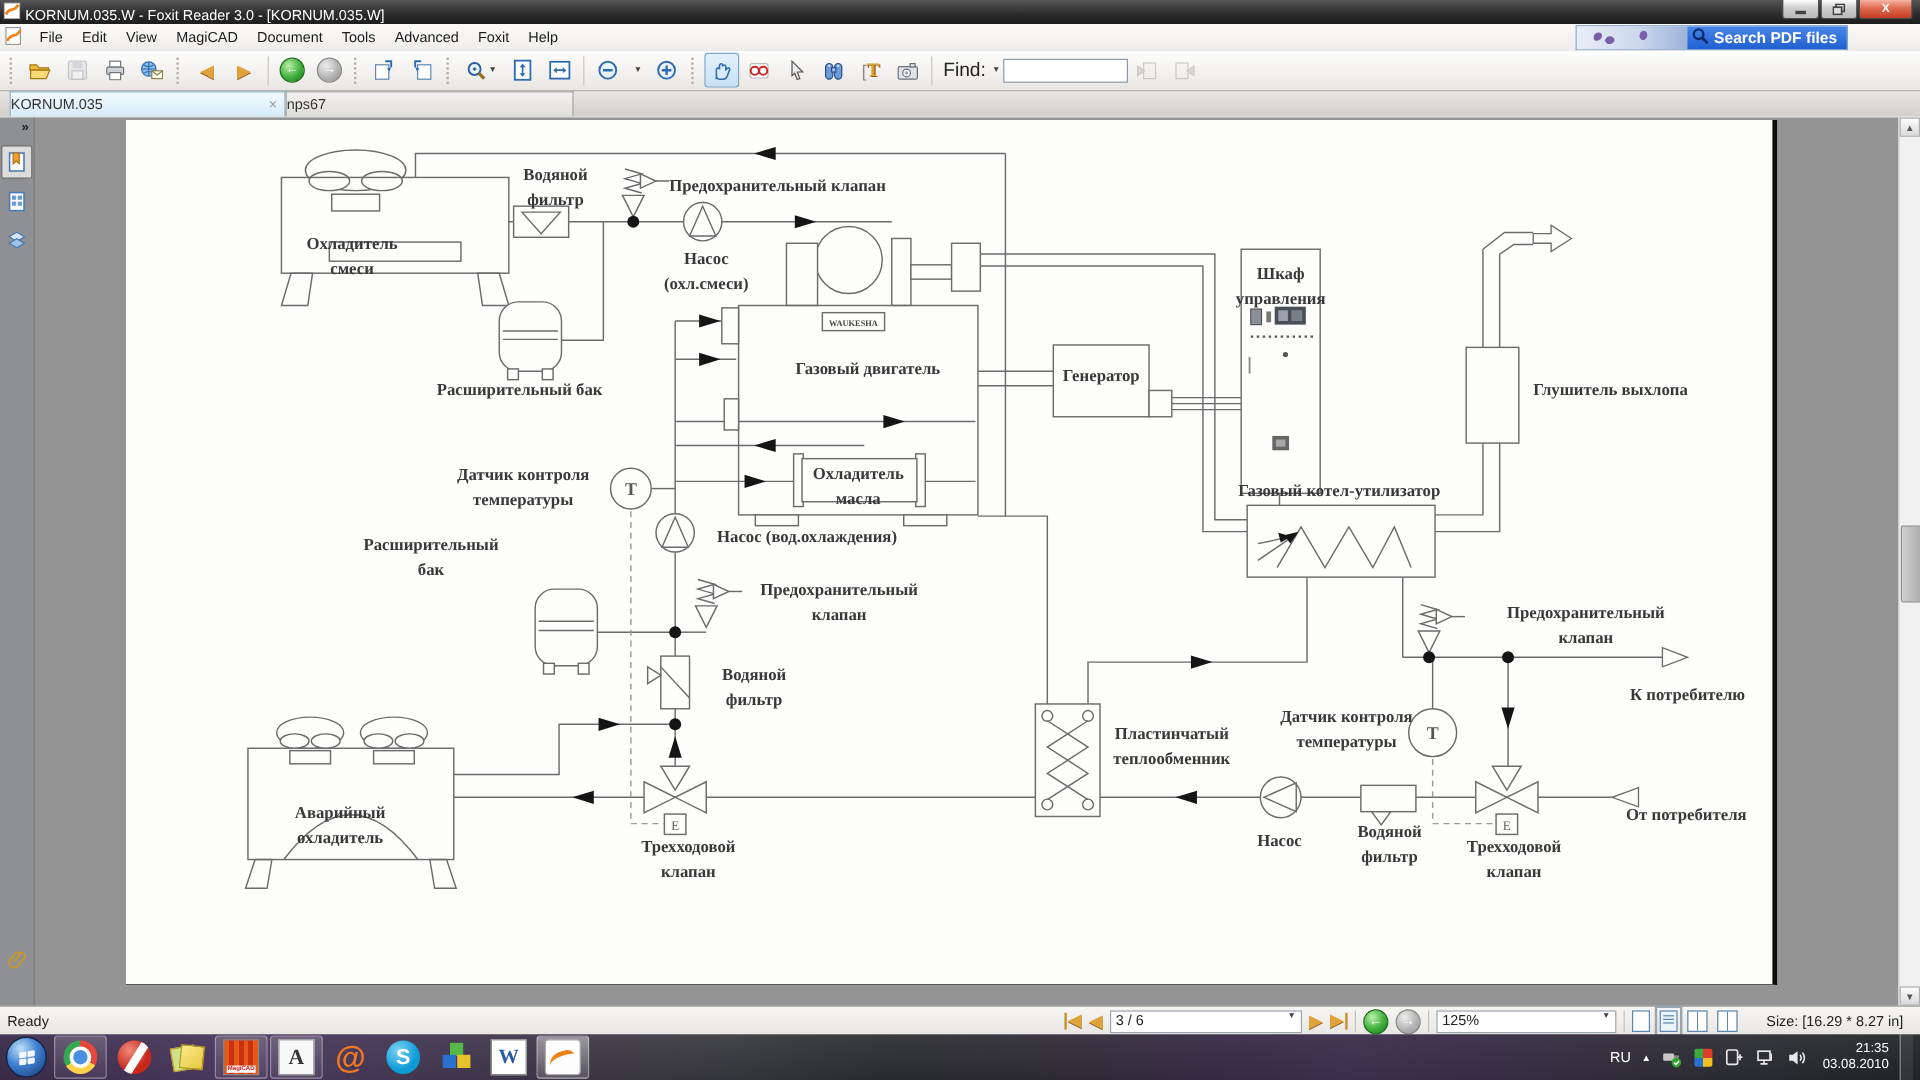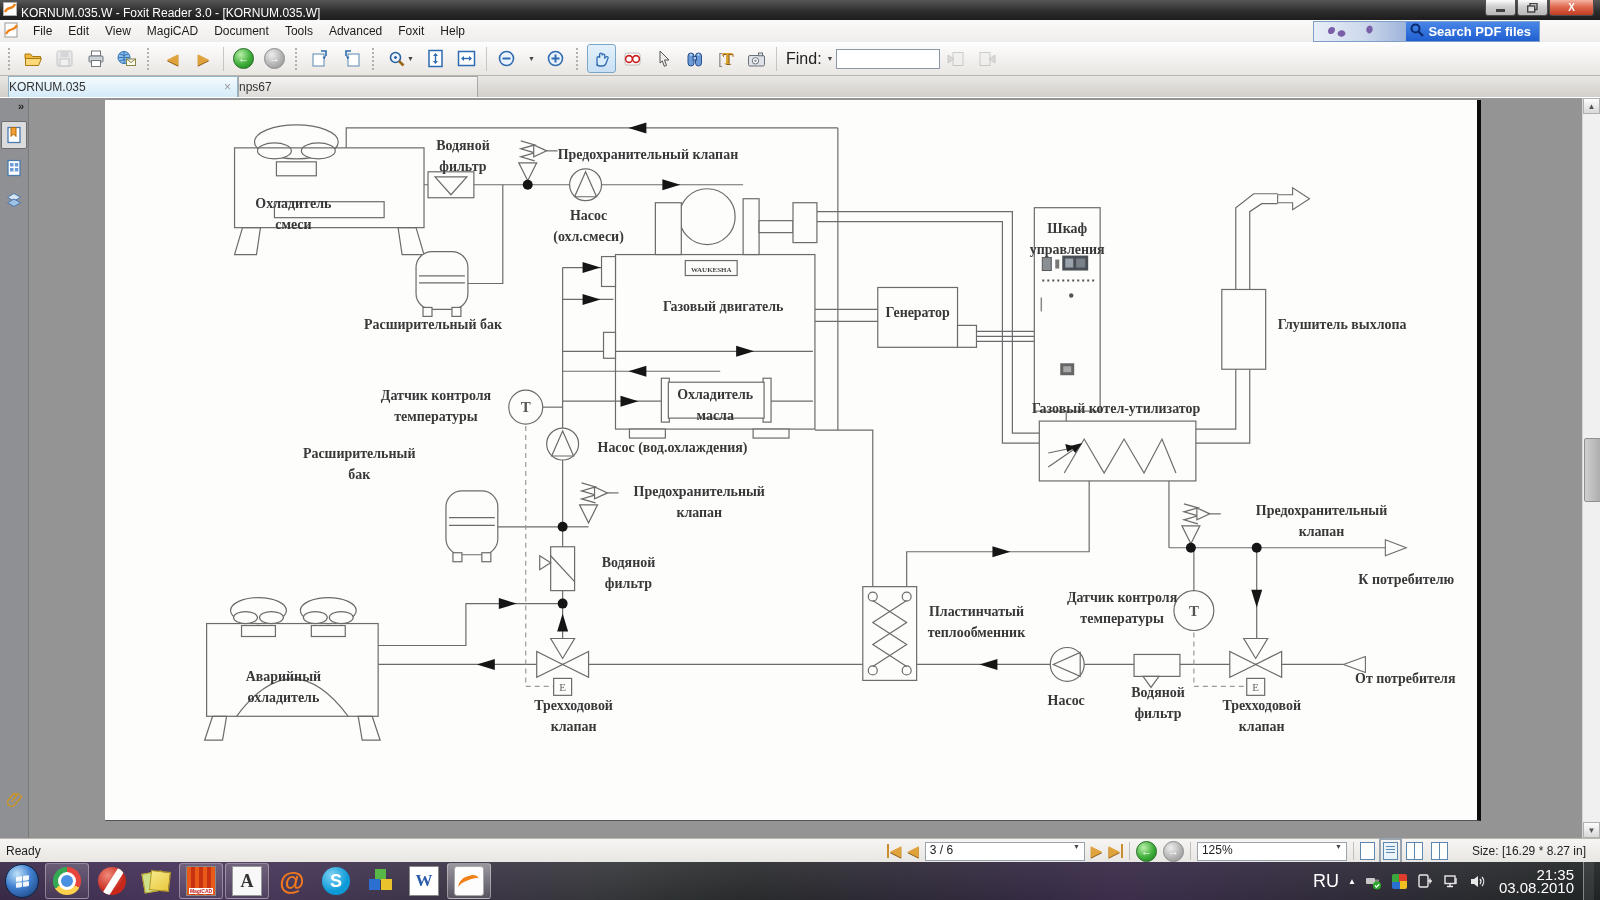--- a/index.html
+++ b/index.html
@@ -98,25 +98,25 @@
   .icon-skype{border-radius:50%;background:radial-gradient(circle at 35% 30%,#7fd2f4,#0d9bd8 60%);color:#fff;font-size:18px;}
   .icon-blocks{position:relative;}
   .icon-blocks b{position:absolute;width:11px;height:11px;}
   .icon-blocks b:nth-child(1){left:9px;top:2px;background:#58b847;}
   .icon-blocks b:nth-child(2){left:3px;top:12px;background:#2b6fd0;}
   .icon-blocks b:nth-child(3){left:15px;top:12px;background:#e8c32b;}
   .icon-word{background:#fff;border:1px solid #888;color:#2b5aa8;font-size:17px;font-family:"Liberation Serif",serif;}
   .icon-foxit{background:#fdfdfd;border:1px solid #aaa;border-radius:3px;position:relative;overflow:hidden;}
   .icon-foxit::after{content:"";position:absolute;left:3px;top:9px;width:22px;height:12px;border-top:4px solid #f08018;border-radius:60% 40% 50% 50%;transform:rotate(-18deg);}
   .tray{margin-left:auto;display:flex;align-items:center;gap:9px;color:#fff;padding-right:6px;}
-  .tray .lang{font-size:18px;}
+  .tray .lang{font-size:12px;}
   .tray .chev{font-size:8px;}
   .trayico{width:17px;height:17px;display:flex;align-items:center;justify-content:center;}
   .gridico{width:15px;height:15px;border-radius:2px;background:conic-gradient(#e03c2c 0 25%,#f0c020 25% 50%,#2b6fd0 50% 75%,#3aa83a 75%);}
-  .clock{text-align:right;font-size:15px;line-height:13px;margin-left:4px;}
+  .clock{text-align:right;font-size:11px;line-height:13px;margin-left:4px;}
   .showdesk{width:10px;height:38px;border-left:1px solid rgba(255,255,255,.4);background:rgba(255,255,255,.08);}
   
   .pipe{fill:none;stroke:#6b6b6b;stroke-width:1.2;}
   .dash{stroke:#9a9a9a;stroke-dasharray:5 4;}
   .comp{fill:#fdfdfc;stroke:#6b6b6b;stroke-width:1.2;}
   .compn{fill:none;stroke:#6b6b6b;stroke-width:1.2;}
   .dot{fill:#151515;}
   .arr{fill:#151515;stroke:none;}
   .hollow{fill:#fdfdfc;stroke:#6b6b6b;stroke-width:1.1;}
   .dlabel{font:bold 14px "Liberation Serif",serif;fill:#383838;}

